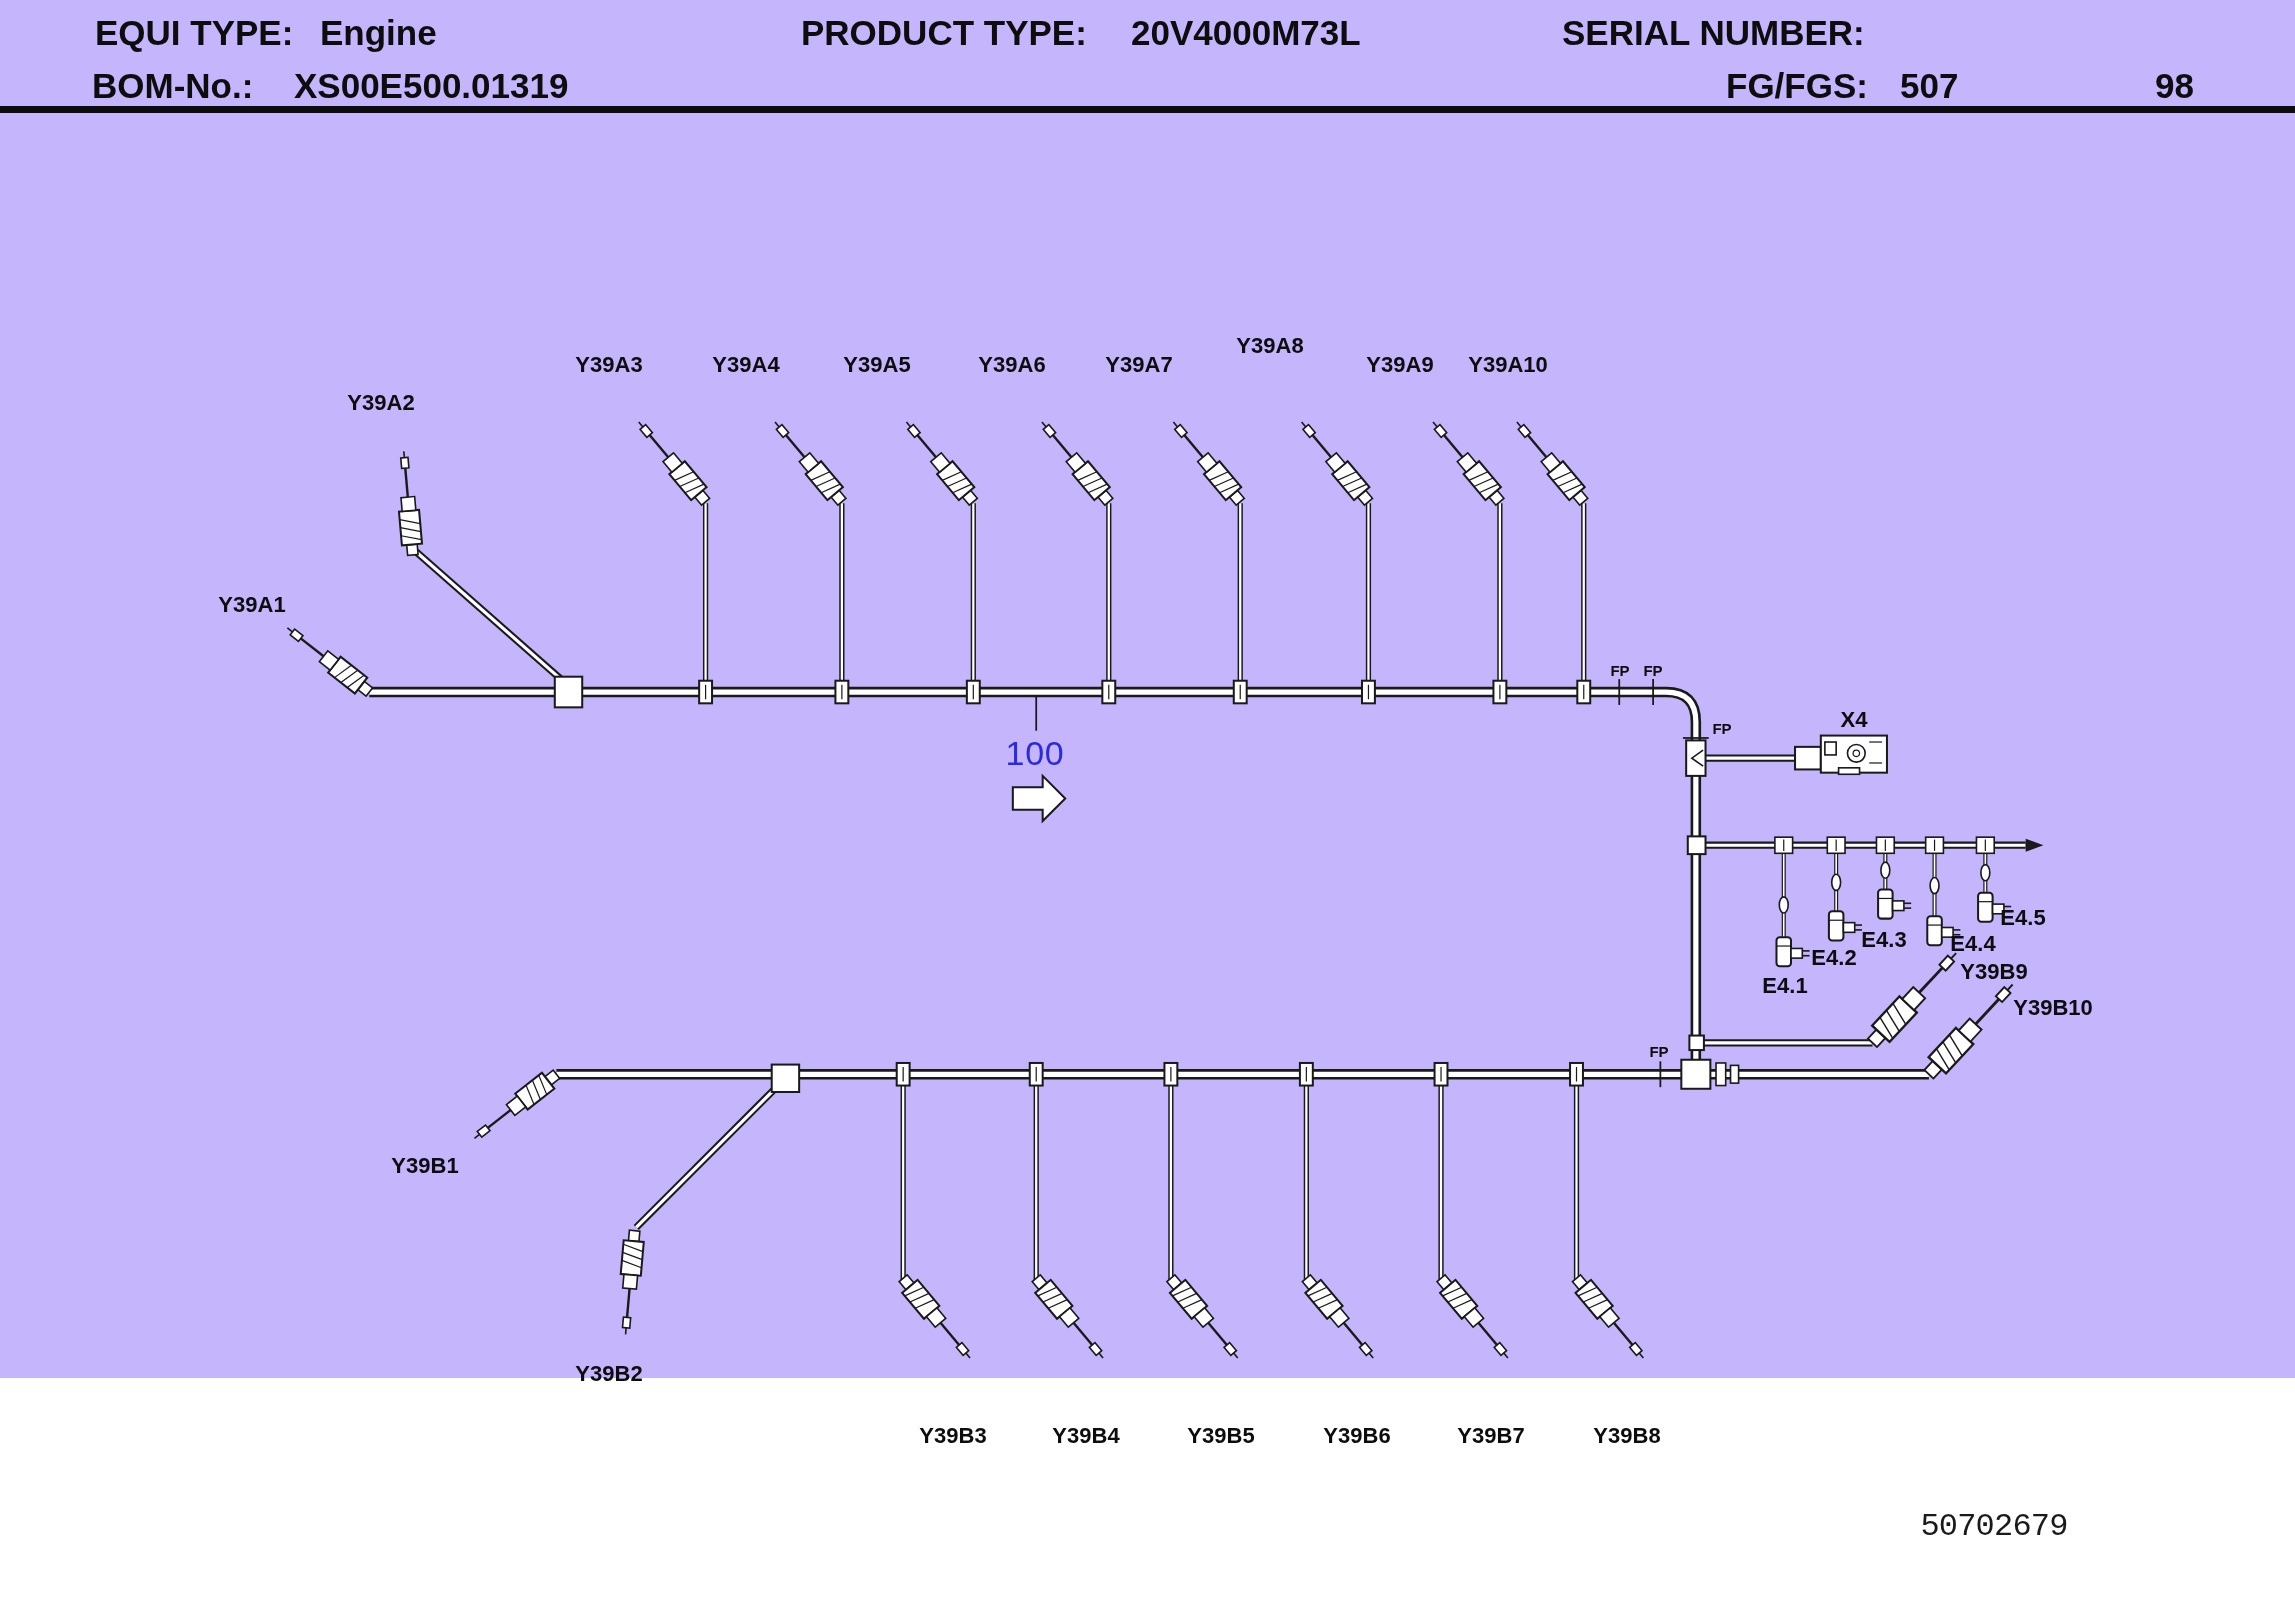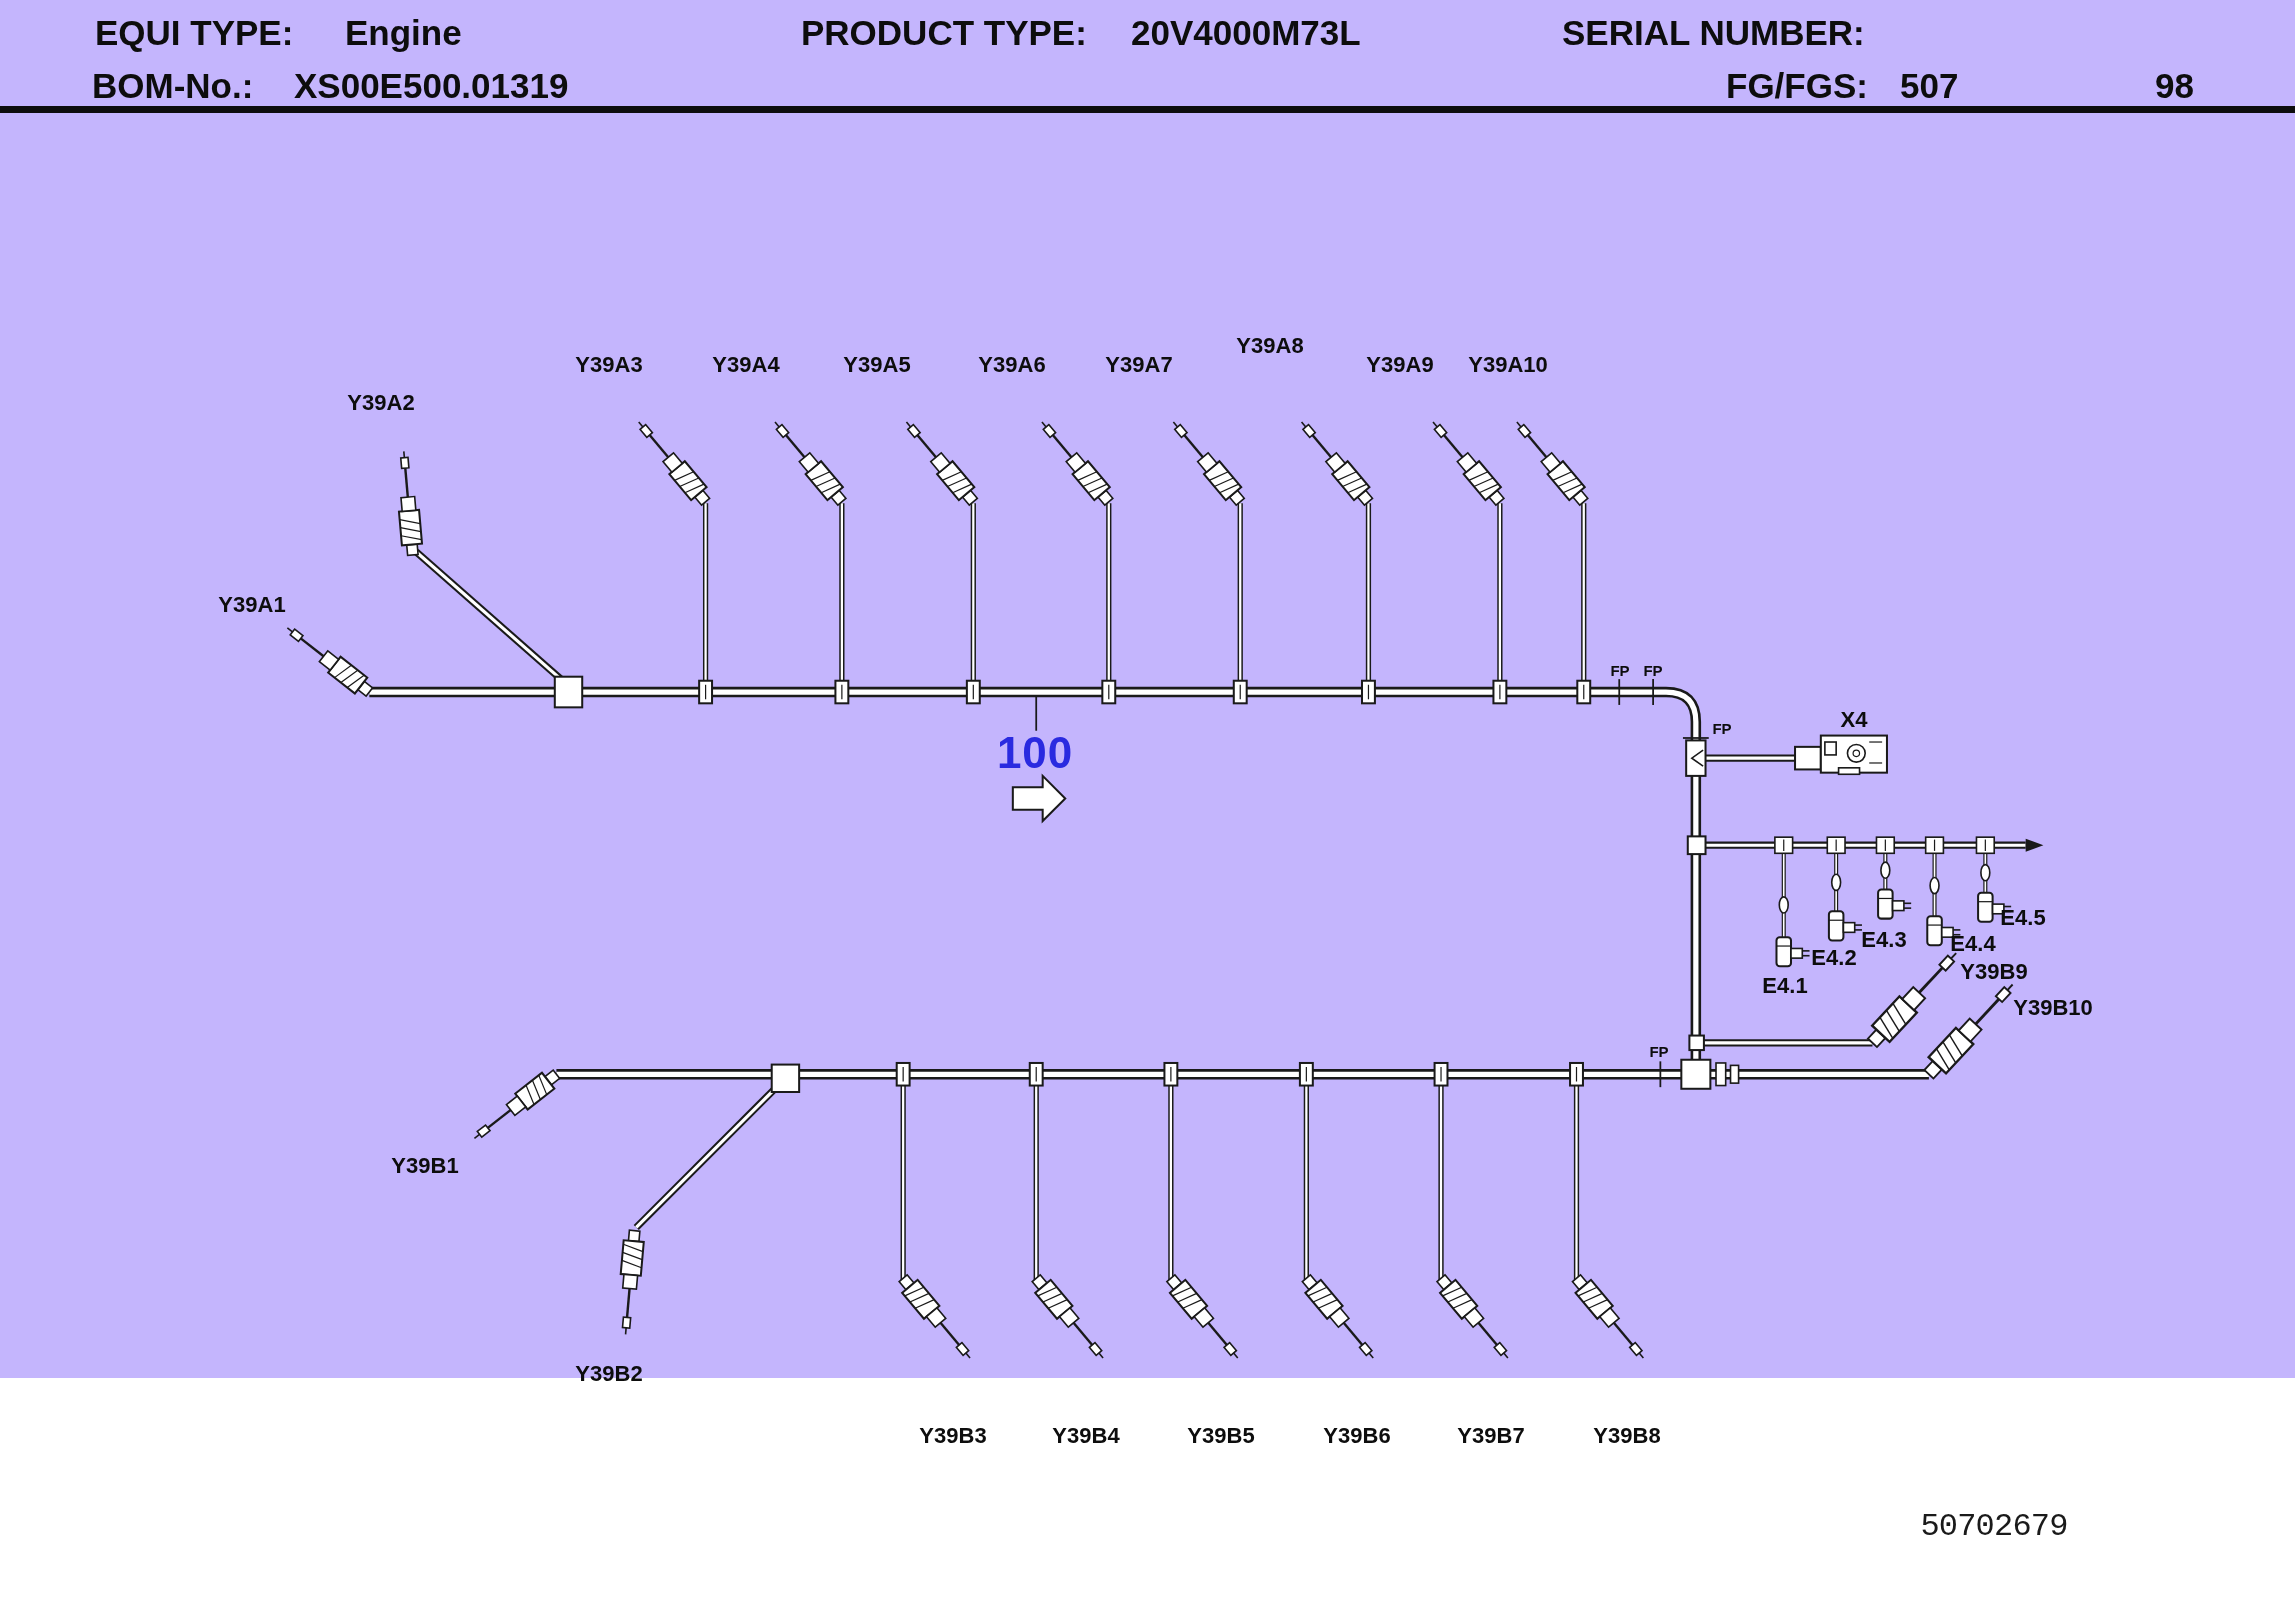--- a/index.html
+++ b/index.html
@@ -8,22 +8,22 @@
   .canvas { position:absolute; inset:0; width:2295px; height:1378px; background:#c4b5fd; }
 
   
   .hdr { position:absolute; font-weight:bold; font-size:35px; white-space:nowrap; color:#0d0d0d; }
   .rule { position:absolute; left:0; top:106px; width:2295px; height:7.3px; background:#0d0d0d; }
 
   
   .lbl { position:absolute; transform:translate(-50%,-50%); font-weight:bold;
          font-size:22px; white-space:nowrap; color:#0d0d0d; }
   .lbl-sm { font-size:15px; }
-  .ref-num { position:absolute; transform:translate(-50%,-50%); font-size:44px;
-             color:#2a2ae0; font-weight:bold; letter-spacing:0.8px; }
+  .ref-num { position:absolute; transform:translate(-50%,-50%); font-size:34px;
+             color:#2a2ae0; font-weight:normal; letter-spacing:0.8px; }
   .dwg-num { position:absolute; transform:translate(-50%,-50%); font-size:32px;
              font-weight:normal; letter-spacing:-0.8px; color:#1a1a1a;font-family:Liberation Mono, monospace; }
 
   svg { position:absolute; left:0; top:0; }
   .s15 { stroke:#1a1a1a; stroke-width:1.5; fill:none; }
   .s2  { stroke:#1a1a1a; stroke-width:2;   fill:none; }
   .s22 { stroke:#1a1a1a; stroke-width:2.2; fill:none; }
   .s3  { stroke:#1a1a1a; stroke-width:3;   fill:none; }
   .f2  { fill:#ffffff; stroke:#1a1a1a; stroke-width:2; }
   .f25 { fill:#ffffff; stroke:#1a1a1a; stroke-width:2.5; }
@@ -35,21 +35,21 @@
   .wireI  { stroke:#ffffff; stroke-width:2.8; fill:none; }
   .wireO2 { stroke:#1a1a1a; stroke-width:5;  fill:none; }
   .wireI2 { stroke:#ffffff; stroke-width:2;  fill:none; }
 </style>
 </head>
 <body>
 
 <div class="canvas">
 
   <div class="hdr" style="left:95px; top:13px">EQUI TYPE:</div>
-  <div class="hdr" style="left:345px; top:13px">Engine</div>
+  <div class="hdr" style="left:320px; top:13px">Engine</div>
   <div class="hdr" style="left:801px; top:13px">PRODUCT TYPE:</div>
   <div class="hdr" style="left:1131px; top:13px">20V4000M73L</div>
   <div class="hdr" style="left:1562px; top:13px">SERIAL NUMBER:</div>
   <div class="hdr" style="left:92px; top:66px">BOM-No.:</div>
   <div class="hdr" style="left:294px; top:66px">XS00E500.01319</div>
   <div class="hdr" style="left:1726px; top:66px">FG/FGS:</div>
   <div class="hdr" style="left:1900px; top:66px">507</div>
   <div class="hdr" style="left:2155px; top:66px">98</div>
   <div class="rule"></div>
 

